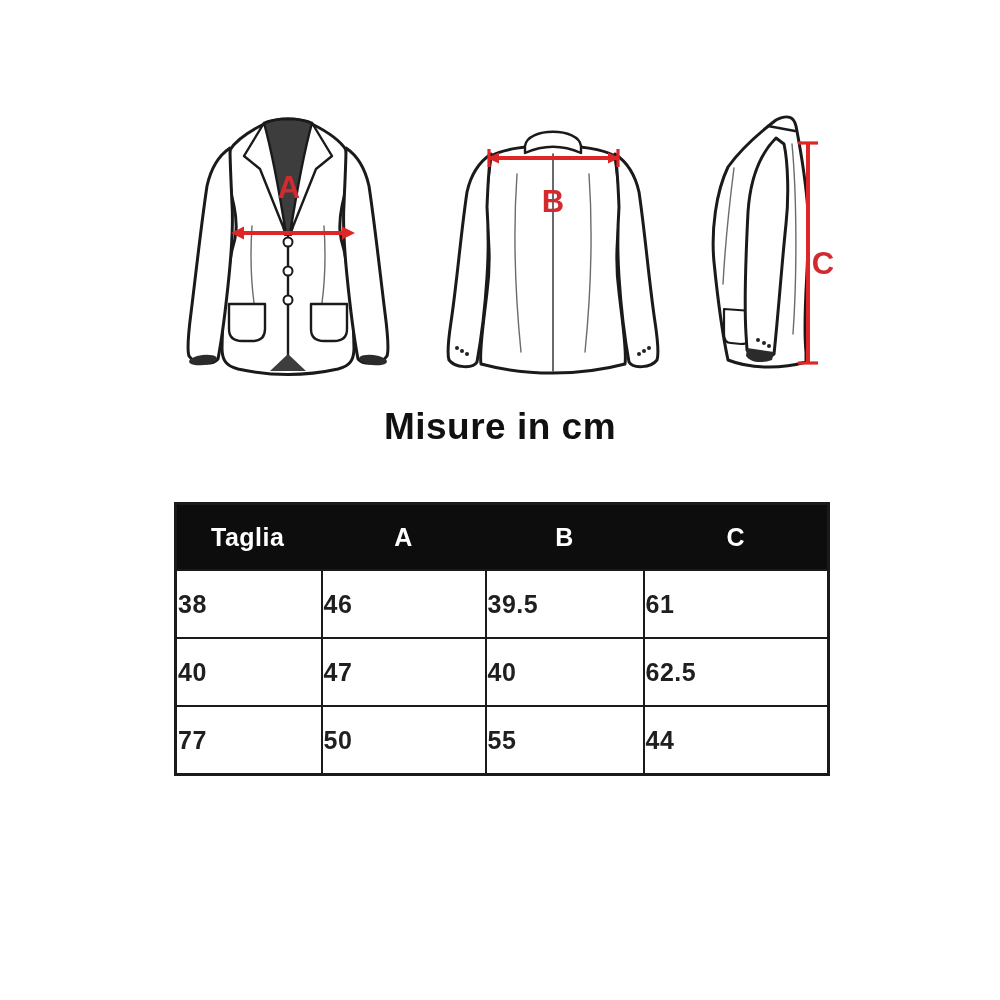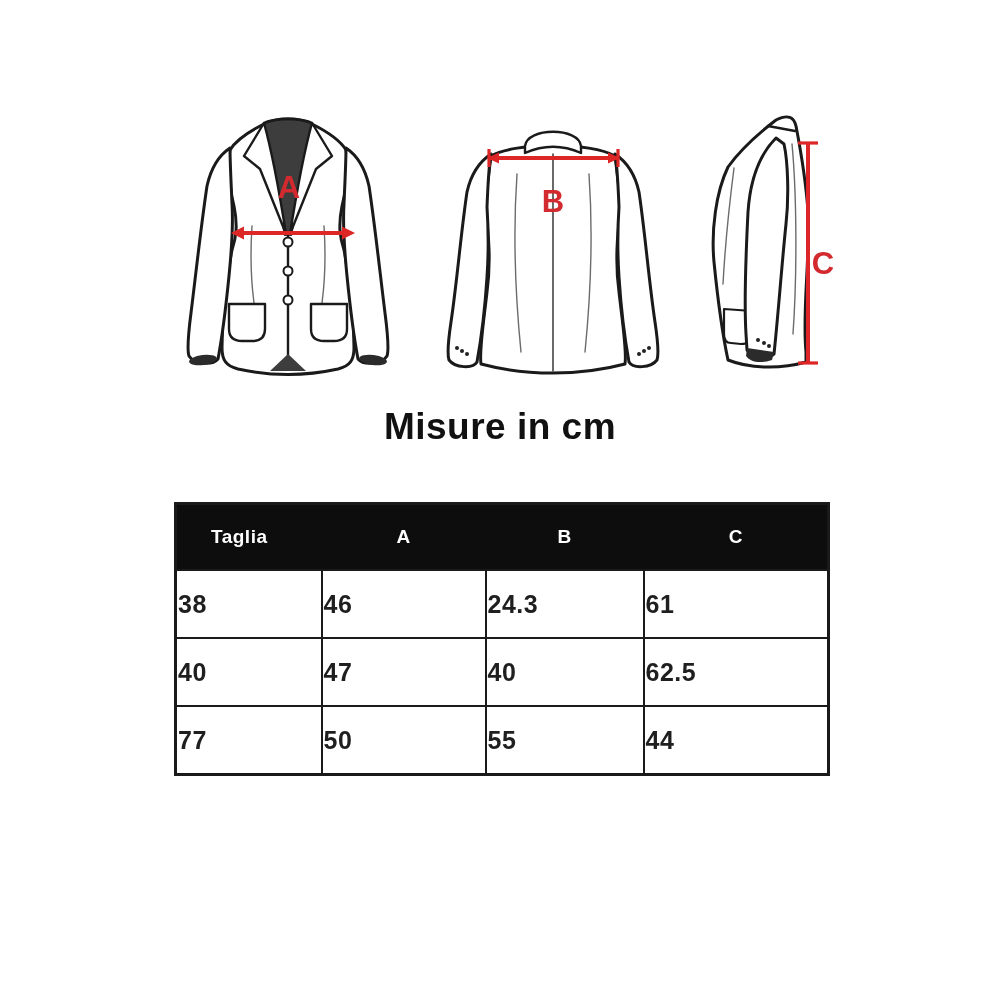--- a/index.html
+++ b/index.html
@@ -36,21 +36,21 @@
   }
   .size-table th, .size-table td {
     border: 2px solid #1a1a1a;
     font-weight: bold;
     letter-spacing: 0.5px;
   }
   .size-table thead th {
     background: #0d0d0d;
     color: #ffffff;
     height: 62px;
-    font-size: 19px;
+    font-size: 25px;
     text-align: center;
     border-color: #0d0d0d;
     border-bottom-color: #1a1a1a;
   }
   .size-table thead th.first {
     text-align: left;
     padding-left: 34px;
   }
   .size-table td {
     background: #ffffff;
@@ -192,21 +192,21 @@
         <th class="first">Taglia</th>
         <th>A</th>
         <th>B</th>
         <th>C</th>
       </tr>
     </thead>
     <tbody>
       <tr>
         <td>38</td>
         <td>46</td>
-        <td>24.3</td>
+        <td>39.5</td>
         <td>61</td>
       </tr>
       <tr>
         <td>40</td>
         <td>47</td>
         <td>40</td>
         <td>62.5</td>
       </tr>
       <tr>
         <td>77</td>

